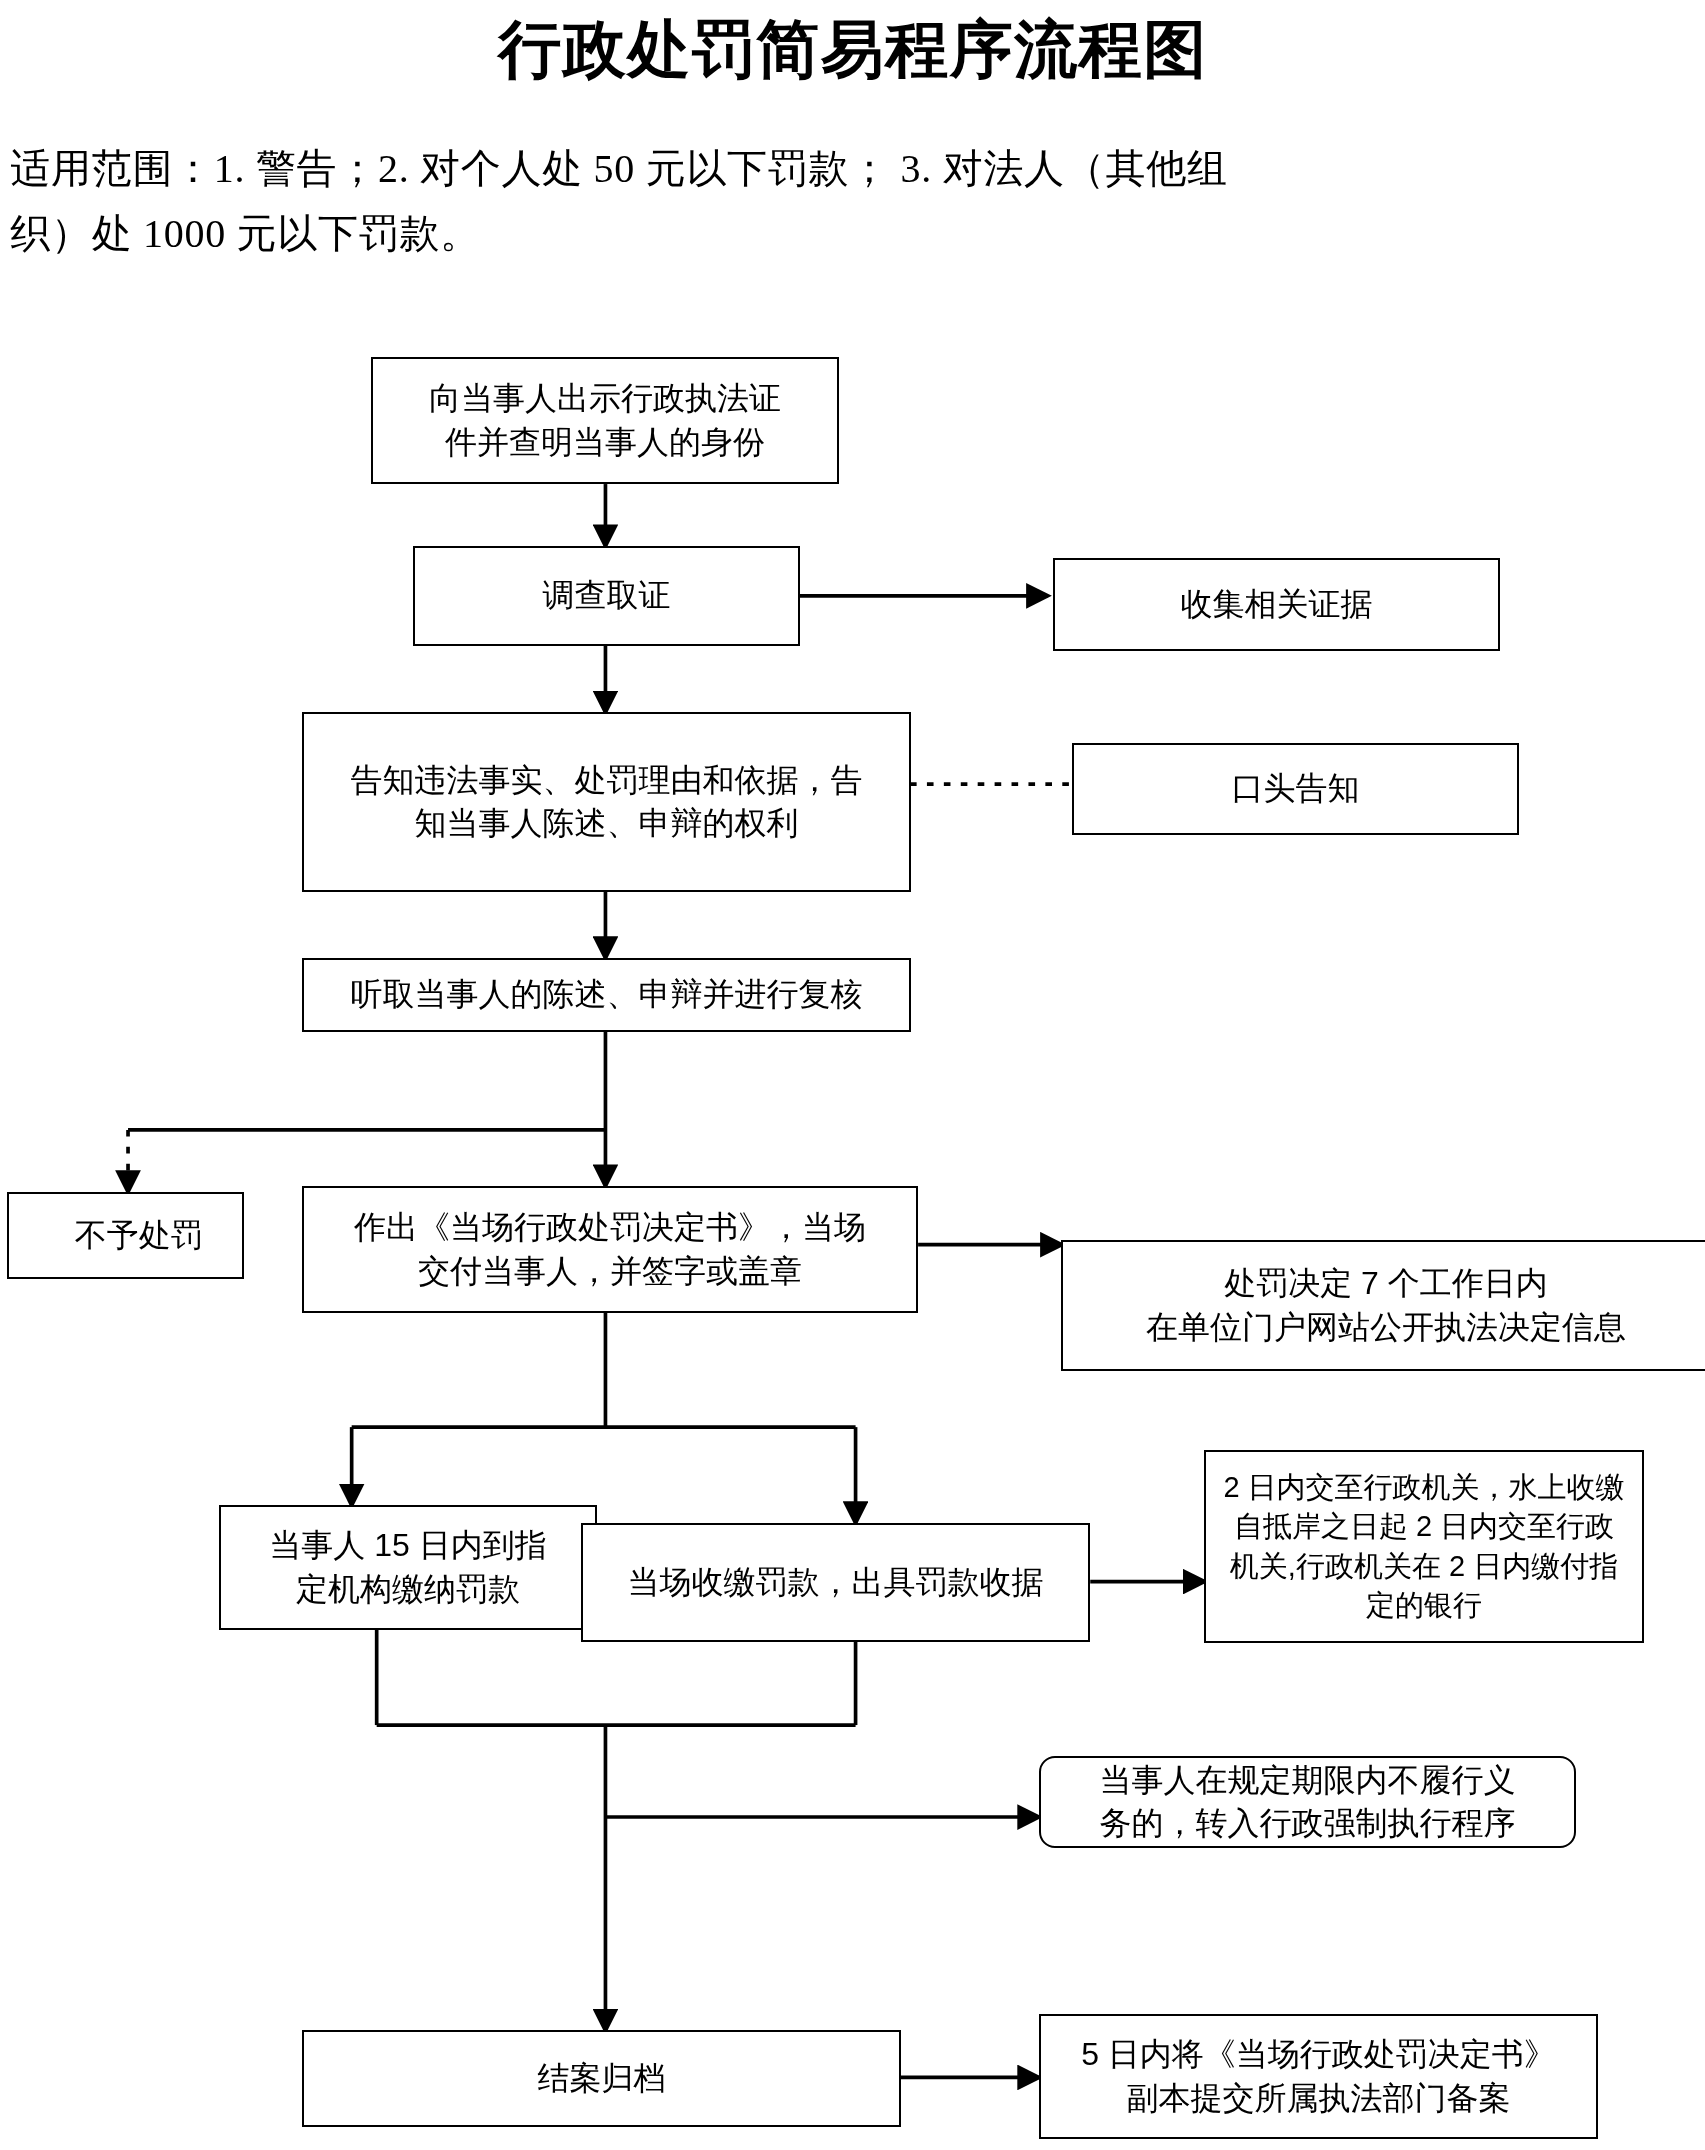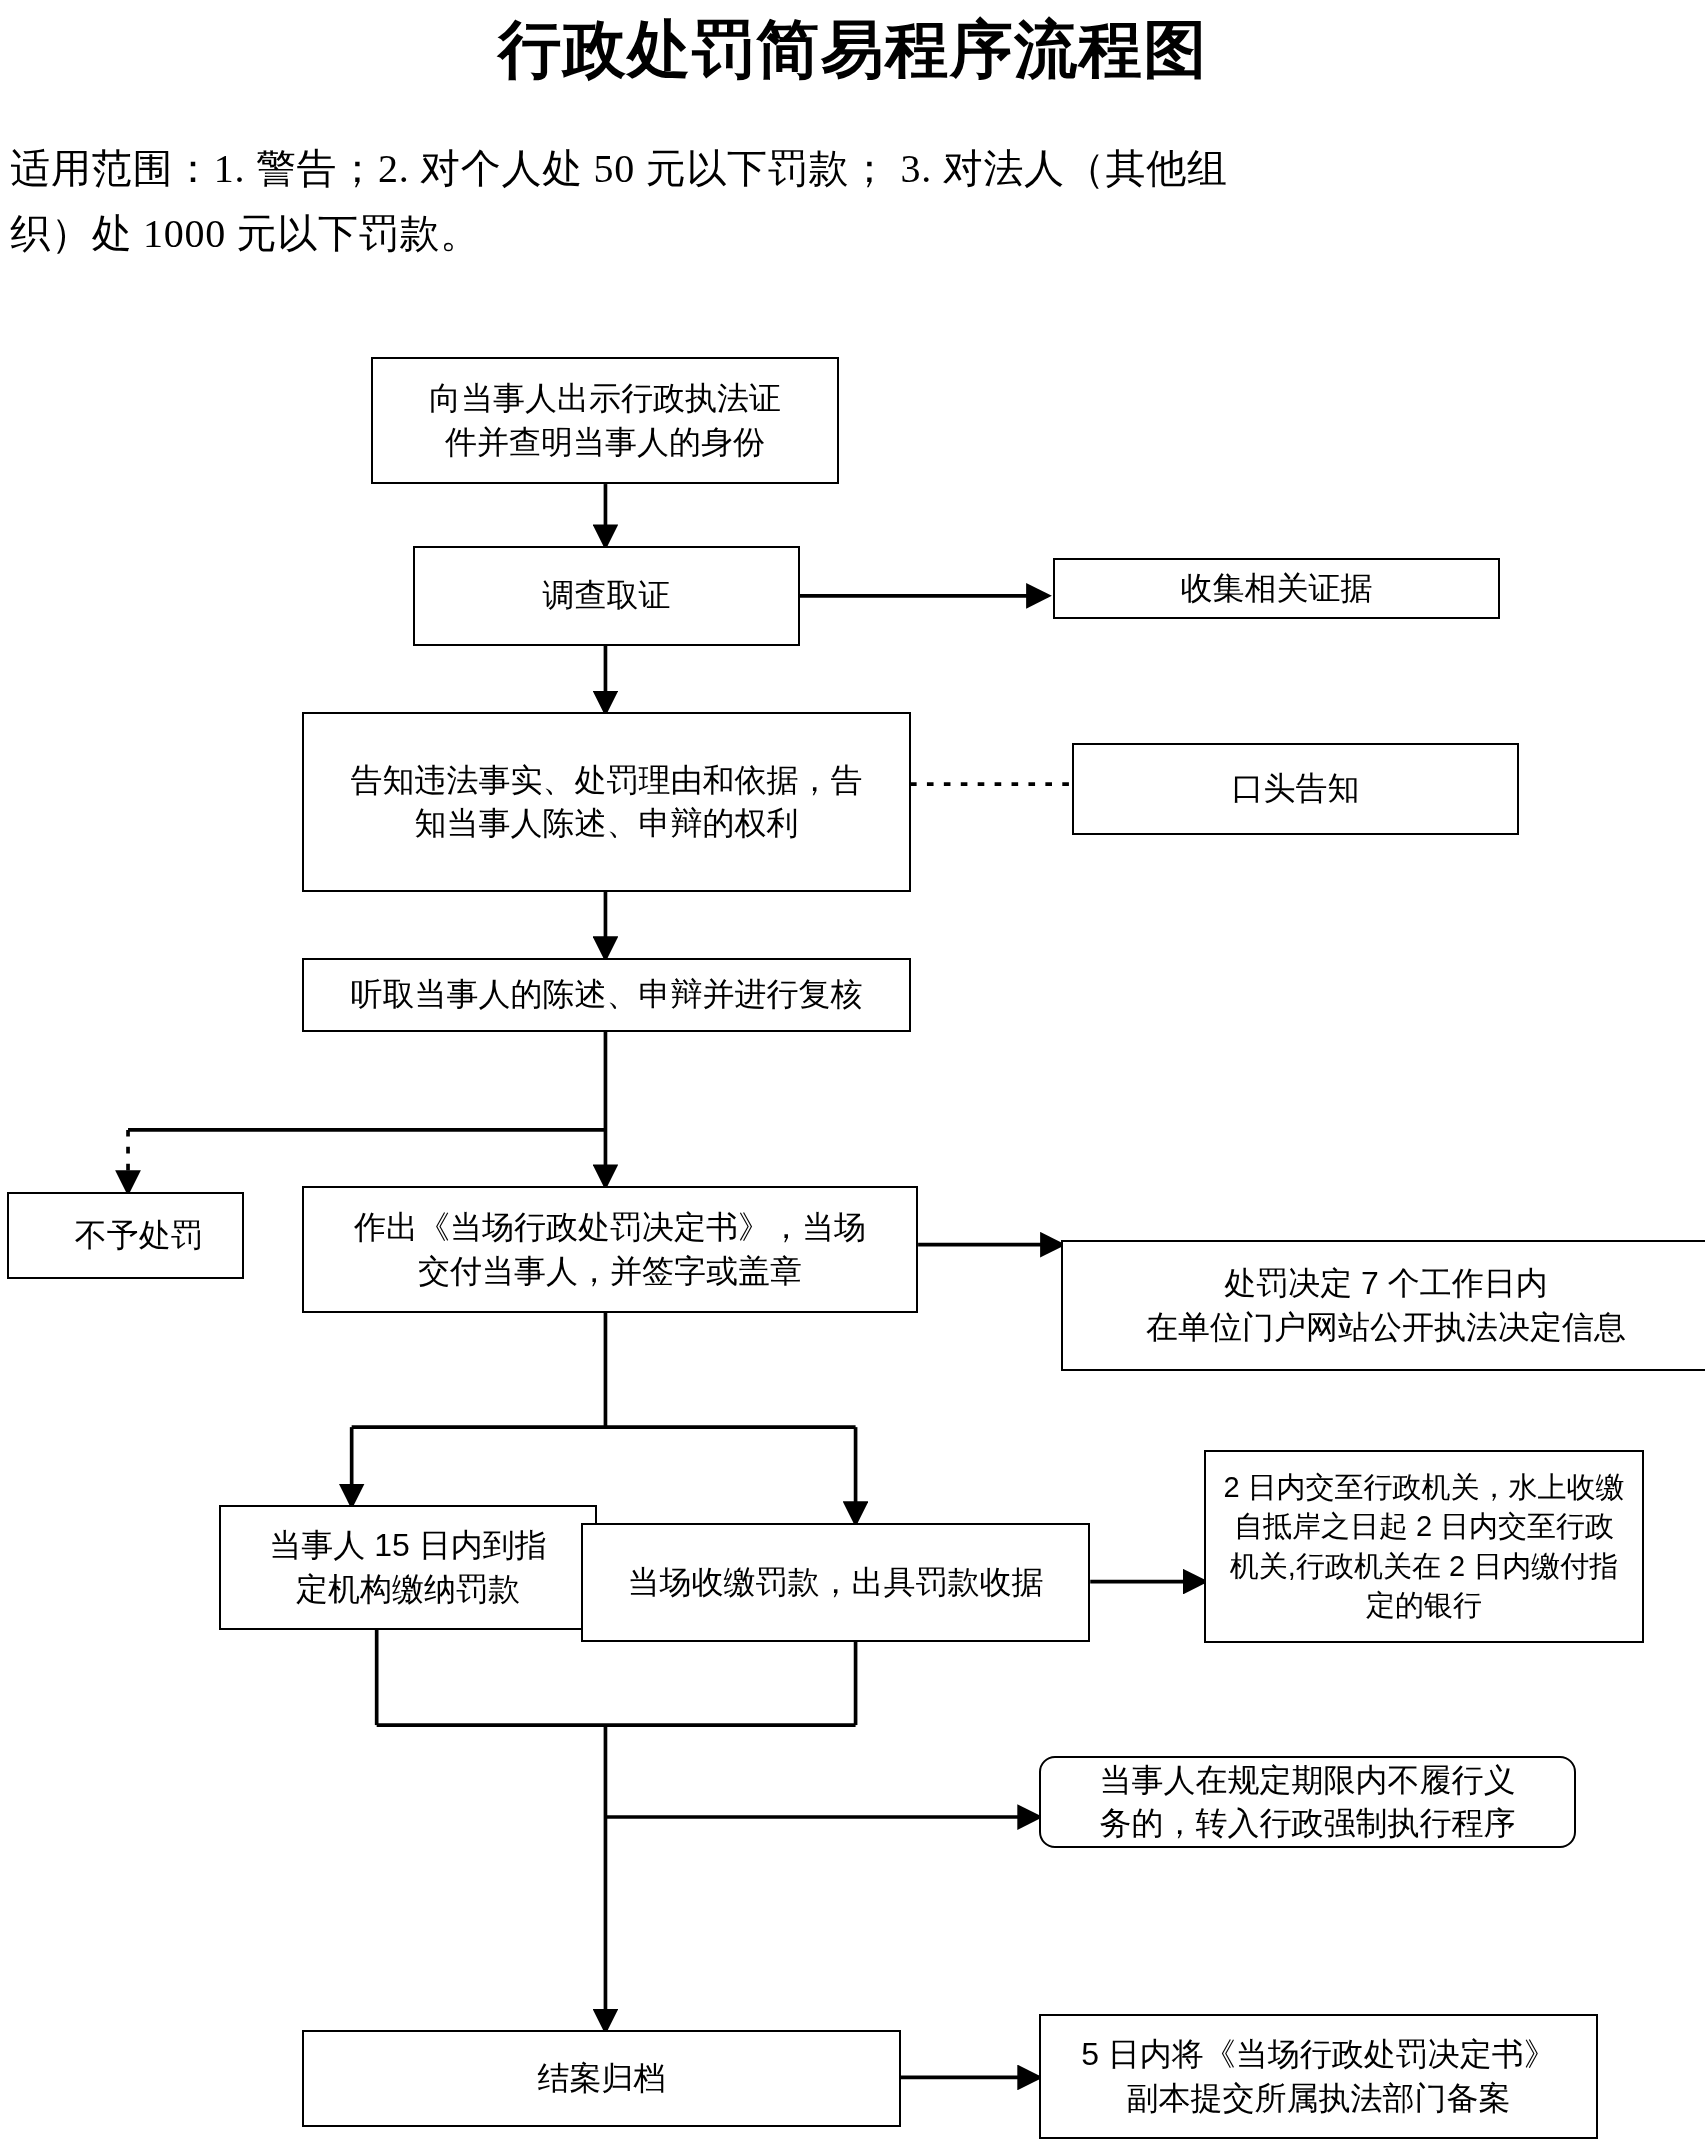--- a/index.html
+++ b/index.html
@@ -127,21 +127,21 @@
       <span class="line">件并查明当事人的身份</span>
     </div>
   </div>
 
   <div class="node" style="left:413px; top:546px; width:387px; height:100px;">
     <div>
       <span class="line">调查取证</span>
     </div>
   </div>
 
-  <div class="node" style="left:1053px; top:558px; width:447px; height:61px;justify-content:center;">
+  <div class="node" style="left:1053px; top:558px; width:447px; height:93px;justify-content:center;">
     <div>
       <span class="line">收集相关证据</span>
     </div>
   </div>
 
   <div class="node" style="left:302px; top:712px; width:609px; height:180px;">
     <div>
       <span class="line">告知违法事实、处罚理由和依据，告</span>
       <span class="line">知当事人陈述、申辩的权利</span>
     </div>

